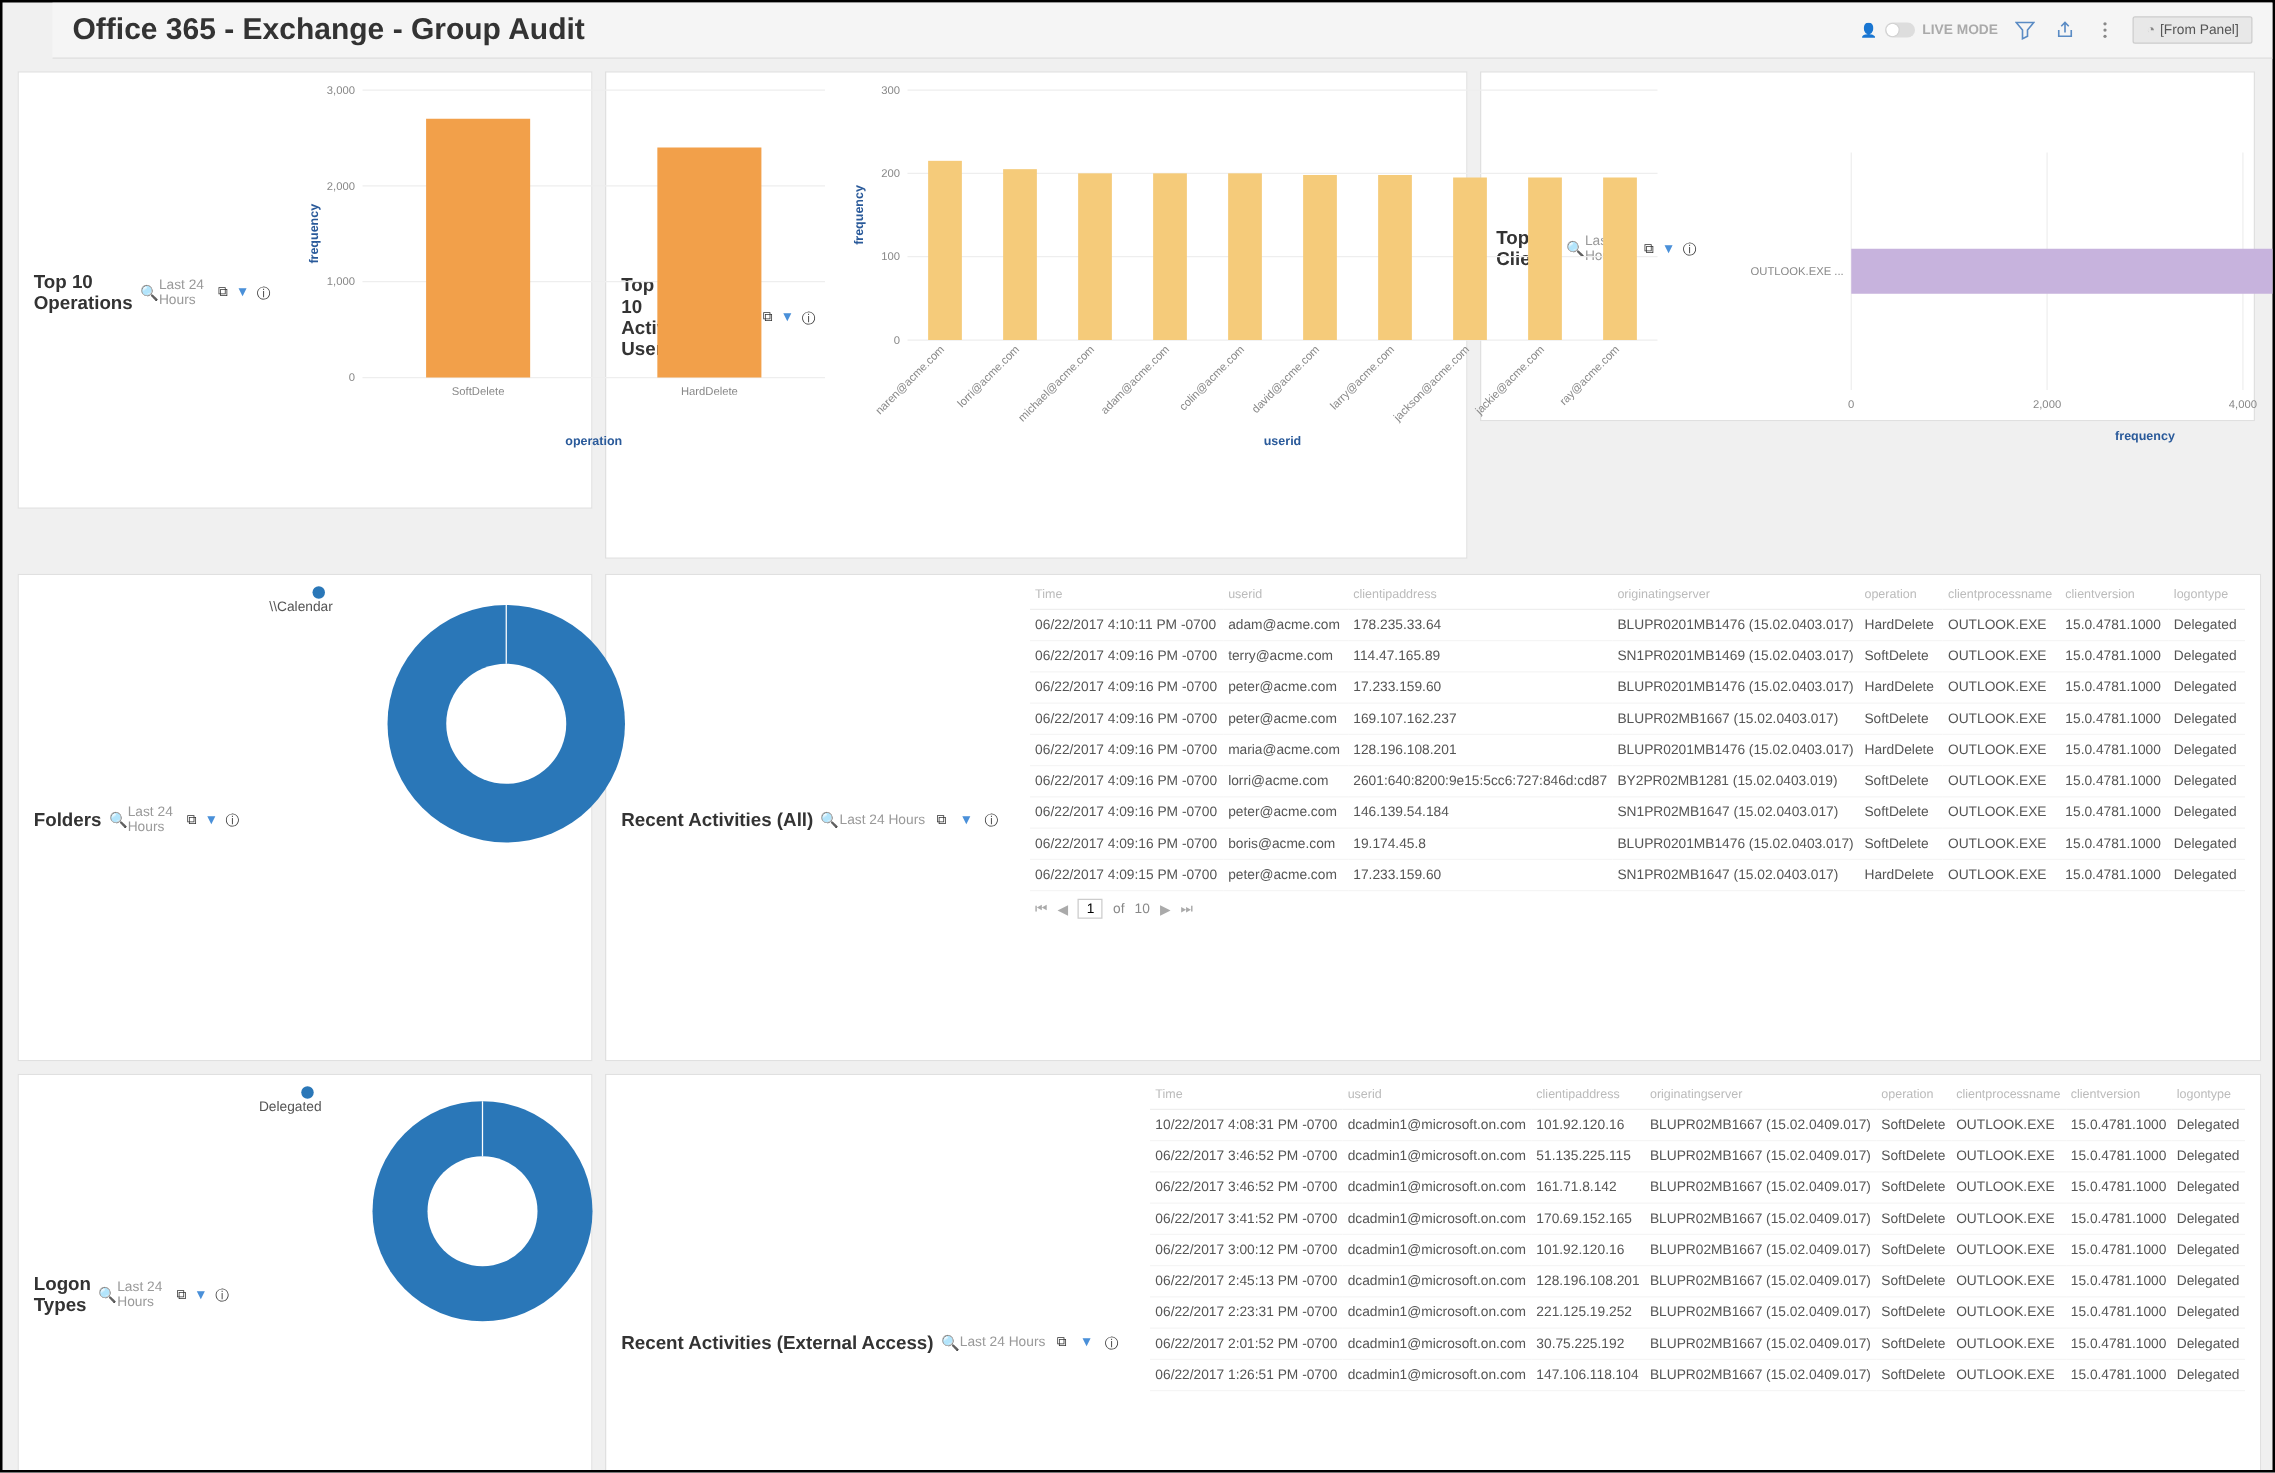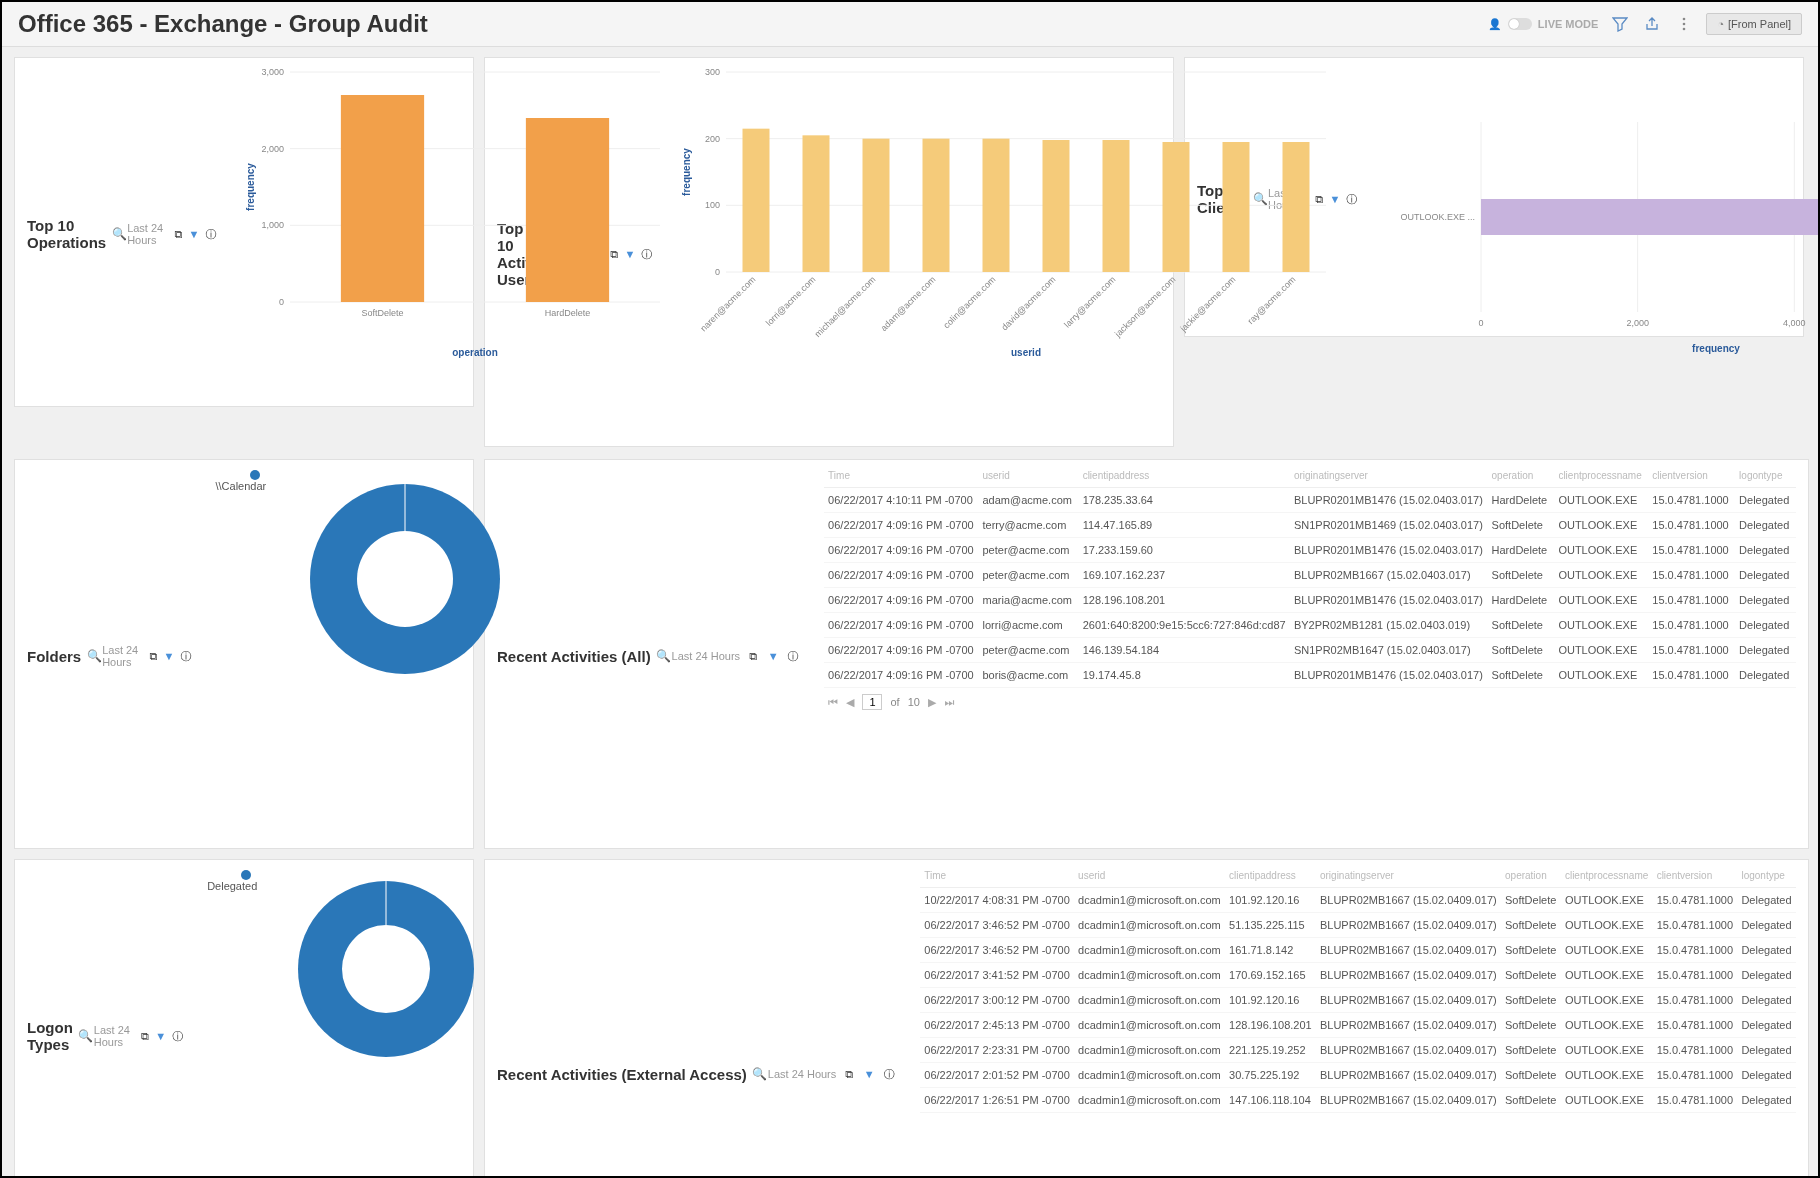--- a/index.html
+++ b/index.html
@@ -12,20 +12,21 @@
     height: 1178px;
     overflow: hidden;
   }
   .header {
     display: flex;
     justify-content: space-between;
     align-items: center;
     padding: 8px 16px;
     background: #f5f5f5;
     border-bottom: 1px solid #ddd;
+    margin-left: 40px;
   }
   .header h1 { font-size: 24px; font-weight: 600; color: #333; }
   .header-right { display: flex; align-items: center; gap: 12px; }
   .live-mode { display:flex; align-items:center; gap:6px; color:#aaa; font-size:11px; font-weight:600; }
   .live-mode .toggle { width:24px; height:12px; background:#ddd; border-radius:6px; position:relative; }
   .live-mode .toggle::after { content:''; position:absolute; left:1px; top:1px; width:10px; height:10px; background:#fff; border-radius:50%; box-shadow:0 0 1px rgba(0,0,0,.3);}
   .icon-btn { width:20px; height:20px; display:flex; align-items:center; justify-content:center; cursor:pointer; color:#5a8bc4; }
   .icon-btn.gray { color:#888; }
   .from-panel-btn { background:#e8e8e8; border:1px solid #ccc; border-radius:2px; padding:4px 10px; font-size:11px; color:#555; cursor:pointer; display:flex; align-items:center; gap:4px;}
   .dash { display:grid; grid-template-columns: 460px 690px 620px; grid-auto-rows: min-content; gap:10px; padding:10px 12px 12px 12px; }
@@ -328,20 +329,30 @@
             <tr>
               <td>06/22/2017 4:09:16 PM -0700</td>
               <td>boris@acme.com</td>
               <td>19.174.45.8</td>
               <td>BLUPR0201MB1476 (15.02.0403.017)</td>
               <td>SoftDelete</td>
               <td>OUTLOOK.EXE</td>
               <td>15.0.4781.1000</td>
               <td>Delegated</td>
             </tr>
+            <tr>
+              <td>06/22/2017 4:09:15 PM -0700</td>
+              <td>peter@acme.com</td>
+              <td>17.233.159.60</td>
+              <td>SN1PR02MB1647 (15.02.0403.017)</td>
+              <td>HardDelete</td>
+              <td>OUTLOOK.EXE</td>
+              <td>15.0.4781.1000</td>
+              <td>Delegated</td>
+            </tr>
           </tbody>
         </table>
       <div class="pager">
         <span class="pbtn">⏮</span>
         <span class="pbtn">◀</span>
         <input value="1" style="">
         <span>of</span>
         <span>10</span>
         <span class="pbtn">▶</span>
         <span class="pbtn">⏭</span>

